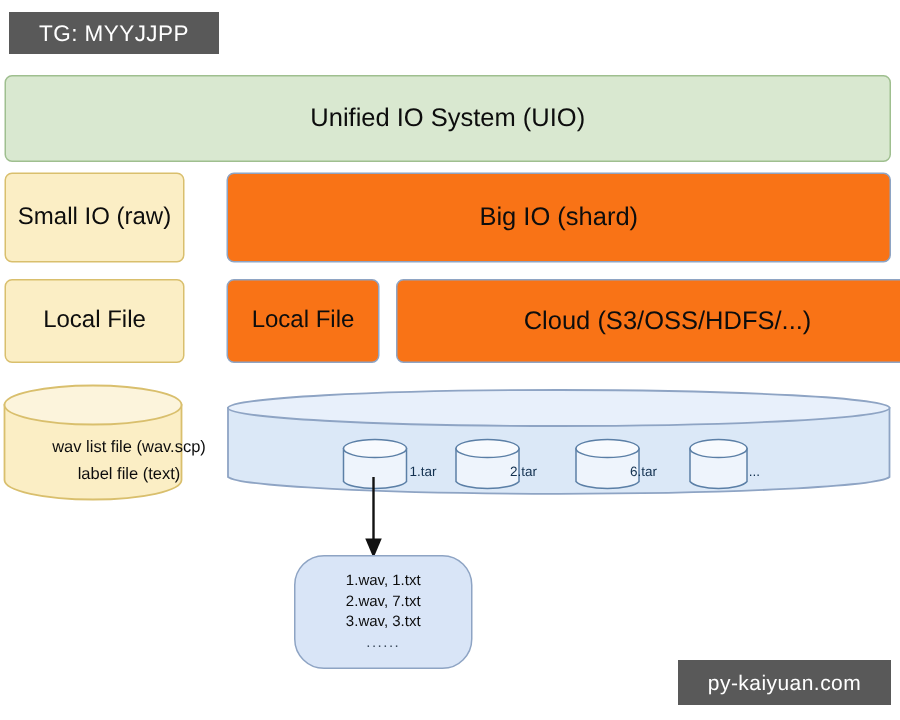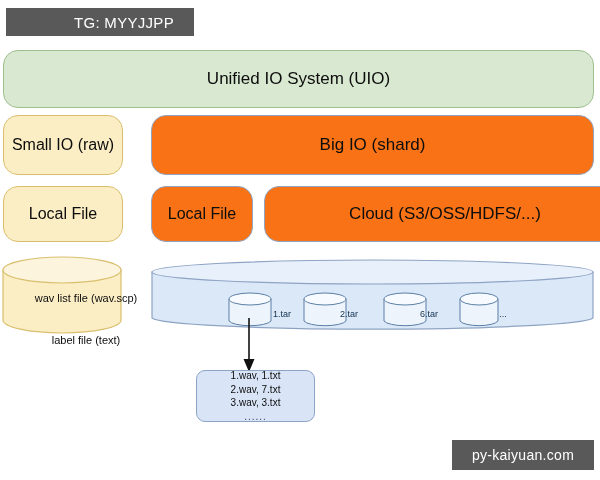--- a/index.html
+++ b/index.html
@@ -21,28 +21,28 @@
     position: absolute;
     background: #595959;
     color: #ffffff;
     font-size: 15px;
     letter-spacing: 0.3px;
     display: flex;
     align-items: center;
     justify-content: center;
     white-space: nowrap;
   }
-  #tg-chip  { left: 6px;   top: 8px;   width: 140px; height: 28px; padding-left: 48px; }
+  #tg-chip  { left: 6px;   top: 8px;   width: 140px; height: 28px; }
   #site-chip{ left: 452px; top: 440px; width: 142px; height: 30px; font-size: 14px; }
 
   
   .box {
     position: absolute;
     box-sizing: border-box;
-    border-radius: 15px;
+    border-radius: 5px;
     display: flex;
     align-items: center;
     justify-content: center;
     text-align: center;
     color: #0d0d0d;
     line-height: 1.25;
   }
   .green { background: #d9e8d0; border: 1px solid #9fbf8f; }
   .yellow{ background: #fbeec5; border: 1px solid #d9bf6d; }
   .blue  { background: #f97316; border: 1px solid #8ea4c4; }
@@ -65,21 +65,21 @@
     width: 100%;
     text-align: center;
     color: #0d0d0d;
     pointer-events: none;
     white-space: nowrap;
     padding-left: 24px;
   }
 
   #scp-cyl { left: 2px;  top: 256px; width: 120px; height: 78px; }
   #scp-line-1 { top: 36px; font-size: 11px; }
-  #scp-line-2 { top: 54px; font-size: 11px; margin-top: 24px; }
+  #scp-line-2 { top: 54px; font-size: 11px; }
 
   #tar-cyl { left: 151px; top: 259px; width: 443px; height: 74px; }
 
   .mini-cyl { position: absolute; }
   .mini-cyl .cyl-label {
     top: 17px;
     font-size: 9px;
     color: #12304f;
   }
   #mini-0 { left: 228px; top: 292px; width: 60px; height: 36px; }
@@ -96,24 +96,24 @@
     height: 56px;
   }
 
   
   #file-list-box {
     position: absolute;
     box-sizing: border-box;
     left: 196px;
     top: 370px;
     width: 119px;
-    height: 52px;
+    height: 76px;
     background: #d9e5f7;
     border: 1px solid #8ea4c4;
-    border-radius: 9px;
+    border-radius: 20px;
     display: flex;
     flex-direction: column;
     align-items: center;
     justify-content: center;
     font-size: 10px;
     color: #0d0d0d;
     line-height: 1.35;
   }
   #file-list-box .fl-row { white-space: nowrap; }
   #file-list-box .fl-dots { letter-spacing: 1px; color: #3b4a5c; }

